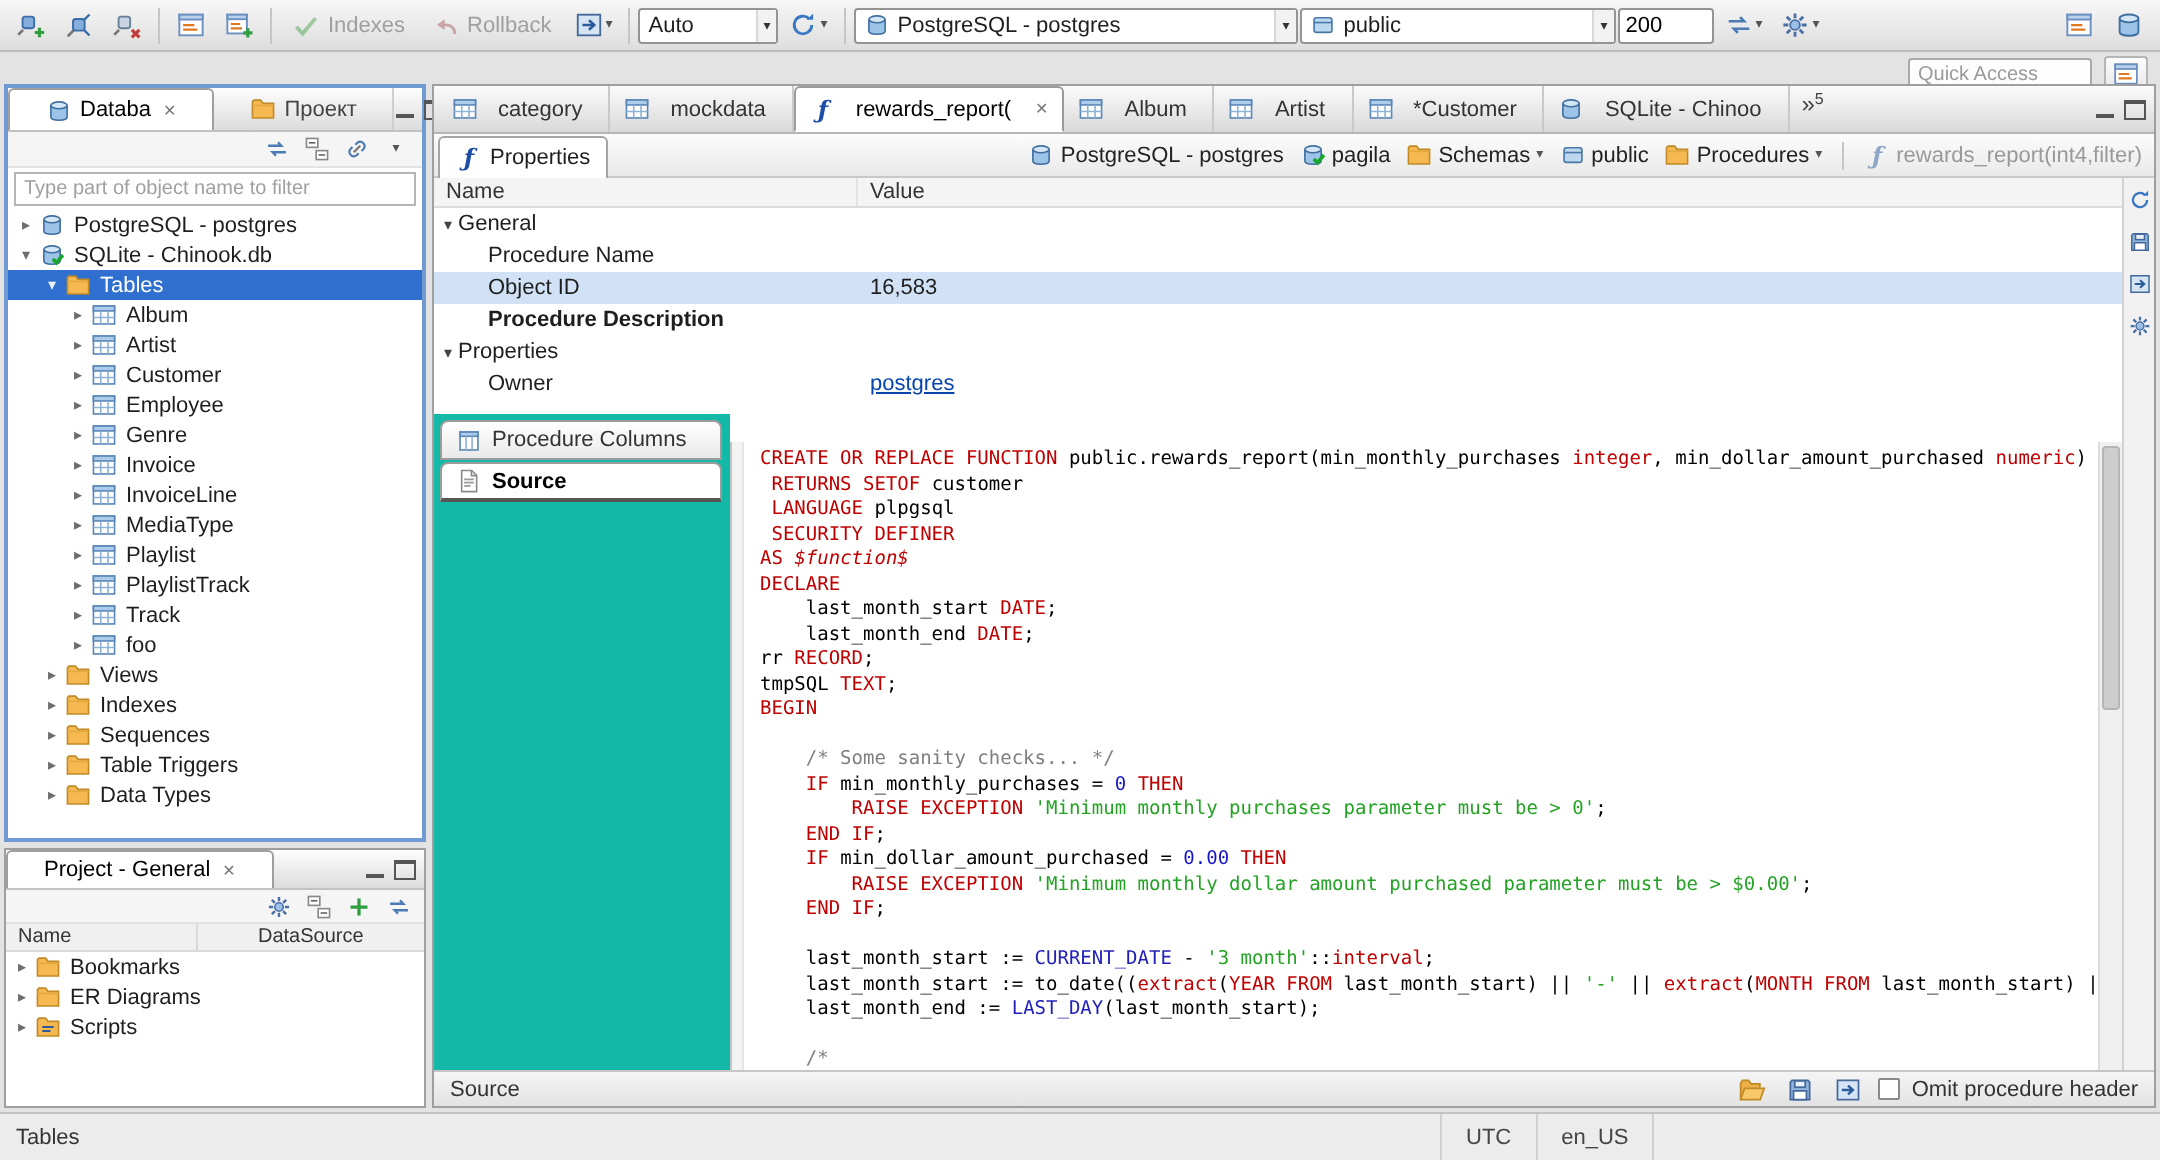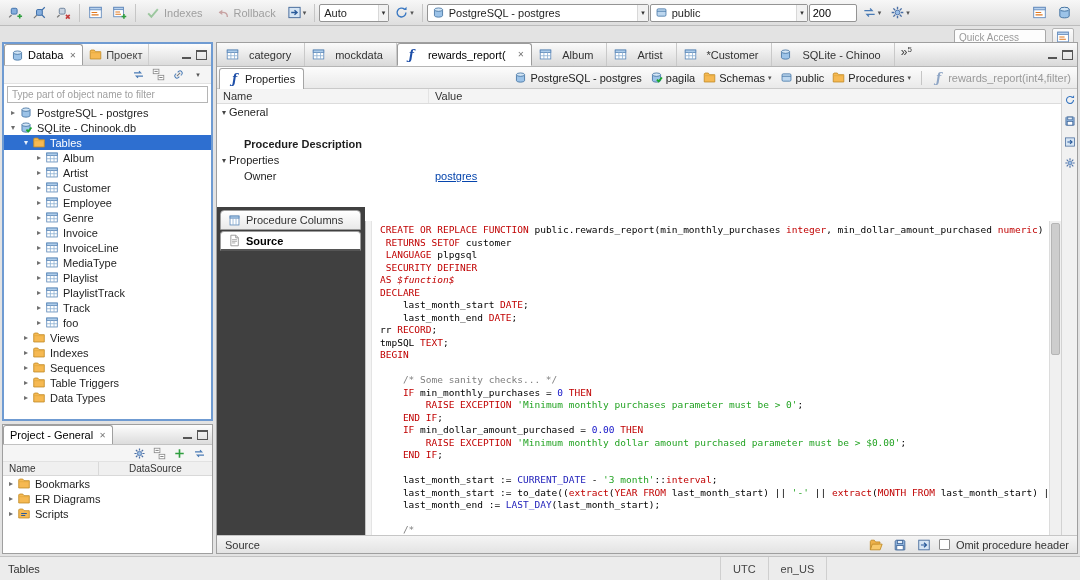--- a/index.html
+++ b/index.html
@@ -31,21 +31,21 @@
 #quickaccess{width:92px;height:17px;border:1px solid #a9a9a9;border-radius:2px;font-size:10px;padding:0 4px;color:#555;font-family:inherit;background:#fdfdfd;}
 #quickaccess::placeholder{color:#9a9a9a;}
 .qbtn{width:22px;height:18px;border:1px solid #b5b5b5;border-radius:2px;background:linear-gradient(#fcfcfc,#e8e8e8);display:flex;align-items:center;justify-content:center;}
 .qbtn svg{width:14px;height:14px;}
 
 
 .panel{position:absolute;background:#fff;}
 #nav-panel{left:2px;top:42px;width:211px;height:379px;border:2px solid #6f9bd2;}
 #proj-panel{left:2px;top:424px;width:211px;height:130px;border:1px solid #9f9f9f;}
 .tabbar{height:22px;background:linear-gradient(#fdfdfd,#dcdcdc);border-bottom:1px solid #c2c2c2;display:flex;align-items:stretch;}
-.vtab{display:inline-flex;align-items:center;gap:4px;padding:0 6px;font-size:11px;color:#444;border-right:1px solid #cfcfcf;justify-content:flex-end;}
+.vtab{display:inline-flex;align-items:center;gap:4px;padding:0 18px;font-size:11px;color:#444;border-right:1px solid #cfcfcf;justify-content:flex-end;}
 .vtab svg{width:13px;height:13px;}
 .vtab.active{background:#fff;border:1px solid #9f9f9f;border-bottom:none;border-radius:3px 3px 0 0;color:#000;}
 .tx{font-size:8px;color:#777;margin-left:2px;}
 .winbtns{margin-left:auto;display:flex;align-items:center;gap:4px;padding-right:4px;}
 .wb{width:11px;height:10px;position:relative;display:inline-block;}
 .wb-min::after{content:"";position:absolute;left:1px;right:1px;bottom:1px;height:2px;background:#555;}
 .wb-max::after{content:"";position:absolute;left:0;right:0;top:0;bottom:0;border:1px solid #555;border-top-width:2px;}
 .minibar{height:18px;display:flex;align-items:center;justify-content:flex-end;gap:2px;padding:0 4px;background:#f5f5f5;border-bottom:1px solid #e2e2e2;}
 .mbtn{width:18px;height:16px;display:inline-flex;align-items:center;justify-content:center;border:none;background:transparent;}
 .mbtn svg{width:13px;height:13px;}
@@ -91,21 +91,21 @@
 .grow{height:16px;display:flex;align-items:center;}
 .grow .c1{width:212px;flex:none;display:flex;align-items:center;height:100%;}
 .grow .c2{flex:1;padding-left:6px;height:100%;display:flex;align-items:center;}
 .grow.prop .c1{padding-left:27px;}
 .grow.grp .c1{padding-left:5px;gap:3px;}
 .garr{font-size:8px;color:#444;}
 .grow.sel{background:#d2e2f6;}
 .nm.b{font-weight:bold;}
 .linkv{color:#0645ad;text-decoration:underline;}
 #lower{position:absolute;left:0;top:164px;right:16px;bottom:18px;}
-#sidetabs{position:absolute;left:0;top:0;bottom:0;width:148px;background:#404040;padding-top:2px;}
+#sidetabs{position:absolute;left:0;top:0;bottom:0;width:148px;background:#14b8a6;padding-top:2px;}
 .stab{margin:1px 4px 0 3px;height:20px;border:1px solid #9c9c9c;border-radius:4px 4px 0 0;display:flex;align-items:center;gap:5px;padding:0 7px;font-size:11px;color:#333;background:linear-gradient(#fff,#e9e9e9);}
 .stab svg.ic{width:13px;height:13px;}
 .stab.active{background:#fff;font-weight:bold;color:#000;border-bottom:2px solid #555;}
 #source{position:absolute;left:148px;top:0;right:0;bottom:0;border-left:1px solid #c3c3c3;background:#fff;overflow:hidden;margin-top:14px;}
 #ruler{position:absolute;left:0;top:0;bottom:0;width:6px;background:#f3f3f3;border-right:1px solid #e4e4e4;}
 #code{position:absolute;left:14px;top:3px;right:12px;bottom:0;font-family:"DejaVu Sans Mono","Liberation Mono",monospace;font-size:9.5px;line-height:12.5px;white-space:pre;overflow:hidden;}
 .cl{height:12.5px;}
 #vscroll{position:absolute;right:0;top:0;bottom:0;width:12px;background:#f0f0f0;border-left:1px solid #dcdcdc;}
 #vscroll .thumb{position:absolute;left:1px;right:1px;top:2px;height:132px;background:#cdcdcd;border:1px solid #b5b5b5;border-radius:2px;}
 .tok-k{color:#c00000;}
@@ -704,20 +704,29 @@
     </div>
     <div id="grid-rows">
         <div class="grow grp">
           <div class="c1">
             <span class="garr">▾</span>
             <span class="nm">General</span>
           </div>
           <div class="c2"></div>
         </div>
         <div class="grow prop">
+          <div class="c1">
+            <span class="nm">Procedure Name</span>
+          </div>
+        </div>
+        <div class="grow prop sel">
+          <div class="c1">
+            <span class="nm">Object ID</span>
+          </div>
+          <div class="c2">16,583</div>
         </div>
         <div class="grow prop">
           <div class="c1">
             <span class="nm b">Procedure Description</span>
           </div>
           <div class="c2"></div>
         </div>
         <div class="grow grp">
           <div class="c1">
             <span class="garr">▾</span>

